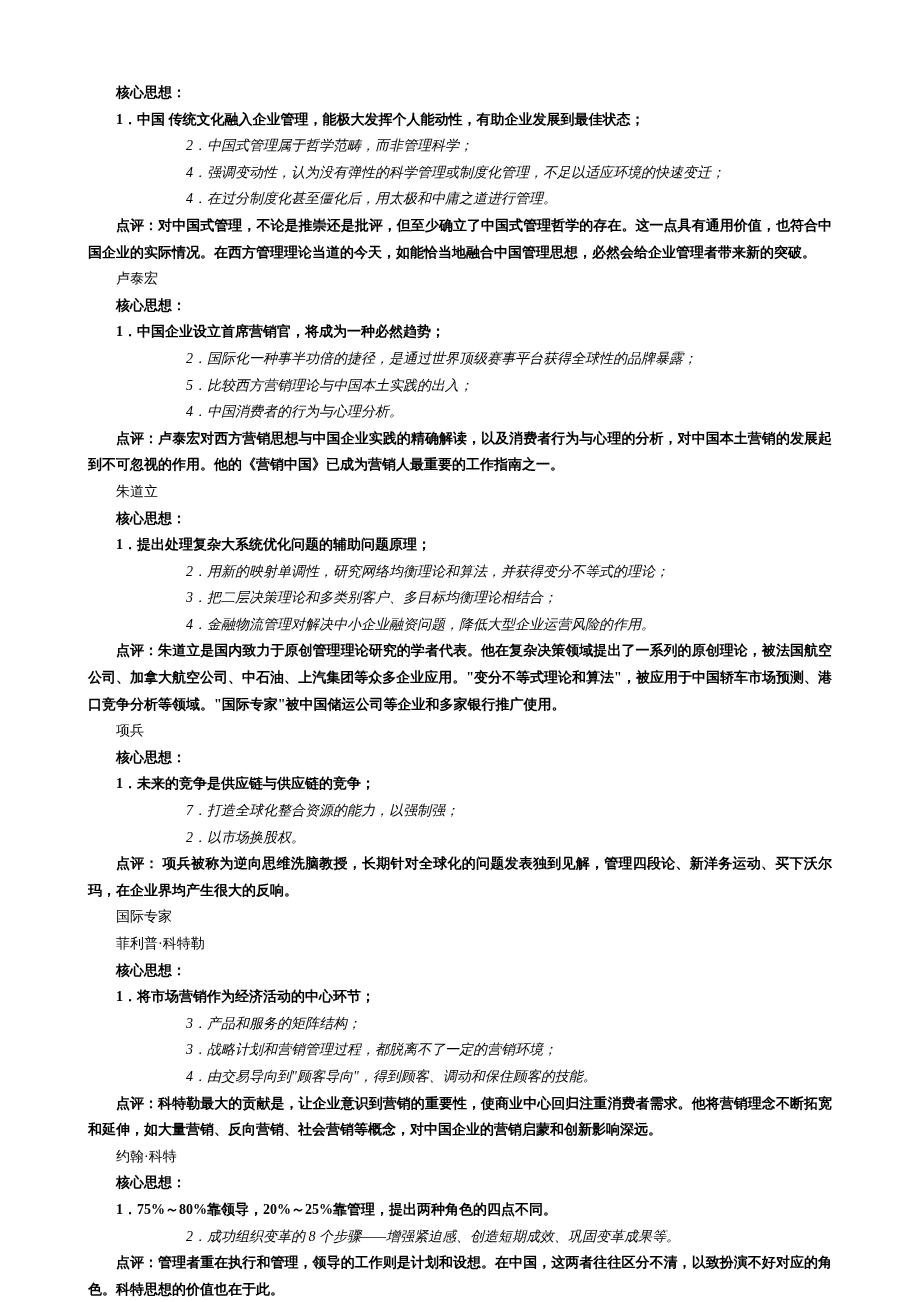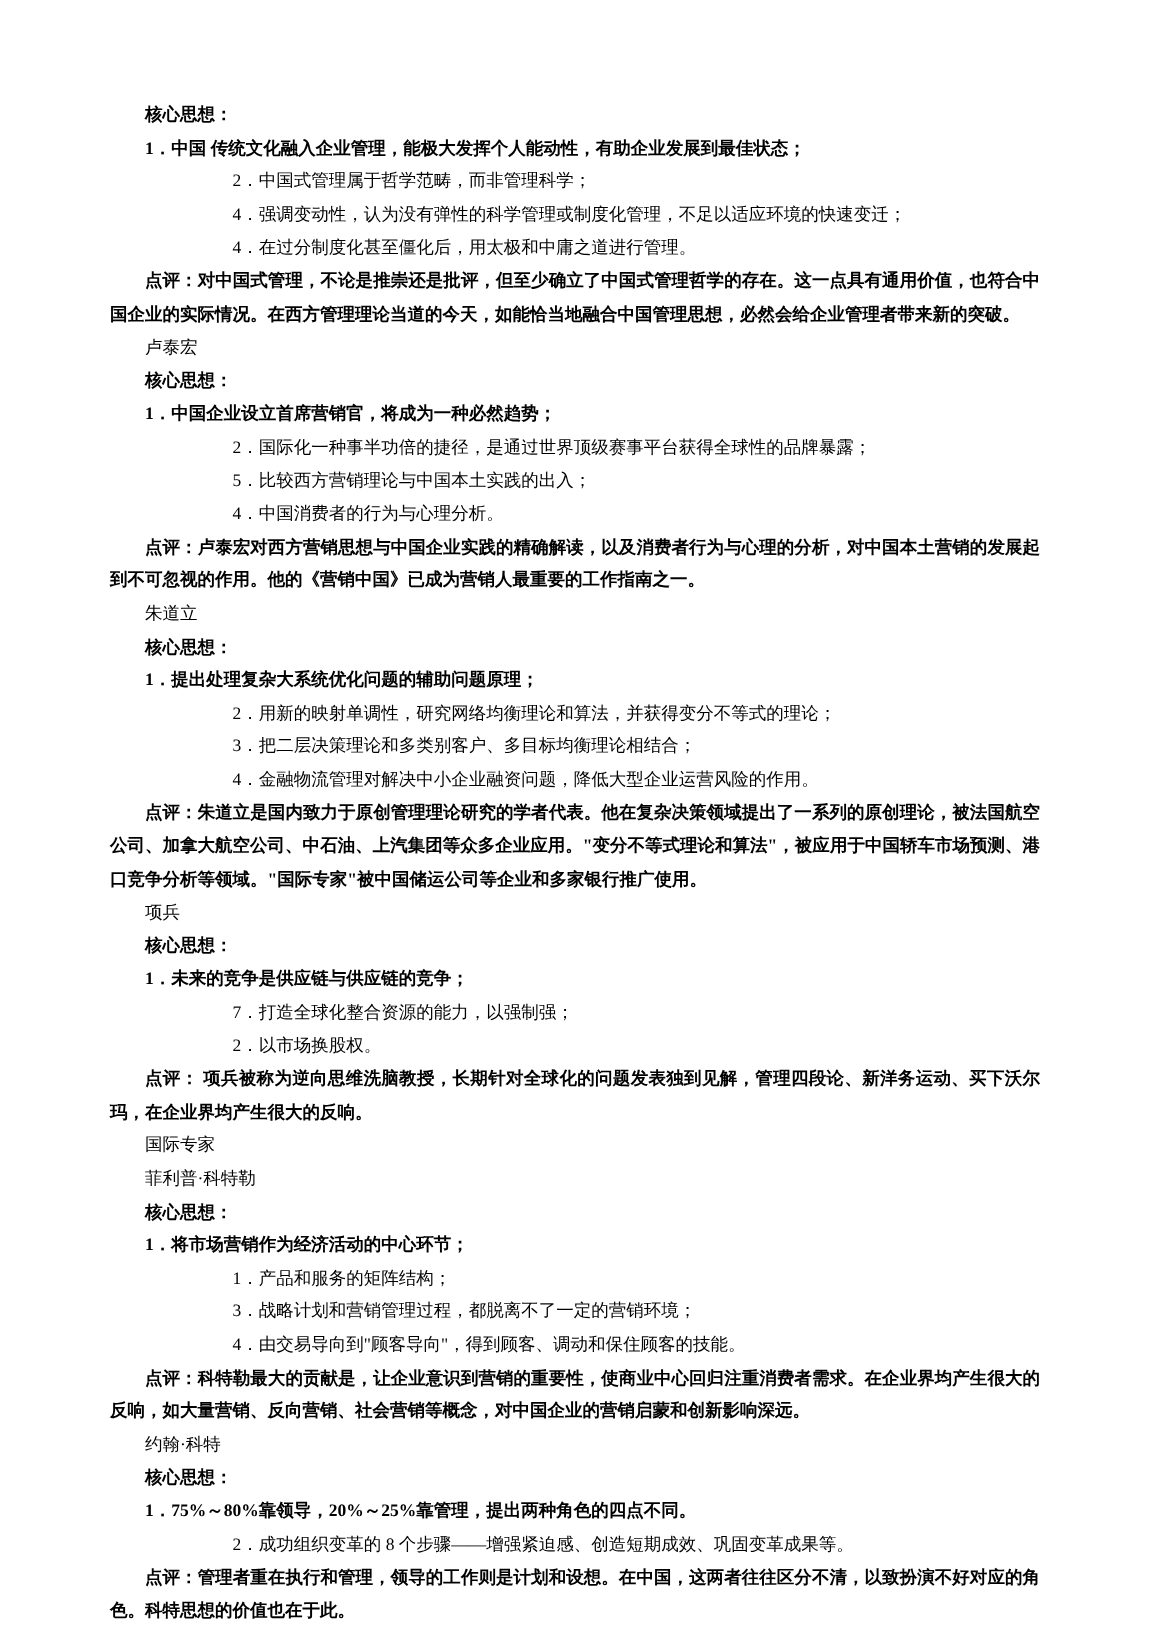--- a/index.html
+++ b/index.html
@@ -11,21 +11,21 @@
       margin: 0;
       padding: 80px 88px 40px 88px;
       width: 920px;
       box-sizing: border-box;
     }
     .para {
       text-align: justify;
       margin: 0;
     }
     .indent-1 { text-indent: 2em; font-weight: bold; }
-    .indent-2 { text-indent: 7em; }
+    .indent-2 { text-indent: 7em; font-style: italic; }
     .bold { font-weight: normal; }
   </style>
 </head>
 <body>
 
 <p class="para indent-1">核心思想：</p>
 <p class="para indent-1">1．中国 传统文化融入企业管理，能极大发挥个人能动性，有助企业发展到最佳状态；</p>
 <p class="para indent-2">2．中国式管理属于哲学范畴，而非管理科学；</p>
 <p class="para indent-2">4．强调变动性，认为没有弹性的科学管理或制度化管理，不足以适应环境的快速变迁；</p>
 <p class="para indent-2">4．在过分制度化甚至僵化后，用太极和中庸之道进行管理。</p>
@@ -52,22 +52,22 @@
 <p class="para indent-1">1．未来的竞争是供应链与供应链的竞争；</p>
 <p class="para indent-2">7．打造全球化整合资源的能力，以强制强；</p>
 <p class="para indent-2">2．以市场换股权。</p>
 <p class="para indent-1">点评： 项兵被称为逆向思维洗脑教授，长期针对全球化的问题发表独到见解，管理四段论、新洋务运动、买下沃尔玛，在企业界均产生很大的反响。</p>
 
 <p class="para indent-1 bold">国际专家</p>
 
 <p class="para indent-1 bold">菲利普·科特勒</p>
 <p class="para indent-1">核心思想：</p>
 <p class="para indent-1">1．将市场营销作为经济活动的中心环节；</p>
-<p class="para indent-2">1．产品和服务的矩阵结构；</p>
+<p class="para indent-2">3．产品和服务的矩阵结构；</p>
 <p class="para indent-2">3．战略计划和营销管理过程，都脱离不了一定的营销环境；</p>
 <p class="para indent-2">4．由交易导向到"顾客导向"，得到顾客、调动和保住顾客的技能。</p>
-<p class="para indent-1">点评：科特勒最大的贡献是，让企业意识到营销的重要性，使商业中心回归注重消费者需求。在企业界均产生很大的反响，如大量营销、反向营销、社会营销等概念，对中国企业的营销启蒙和创新影响深远。</p>
+<p class="para indent-1">点评：科特勒最大的贡献是，让企业意识到营销的重要性，使商业中心回归注重消费者需求。他将营销理念不断拓宽和延伸，如大量营销、反向营销、社会营销等概念，对中国企业的营销启蒙和创新影响深远。</p>
 
 <p class="para indent-1 bold">约翰·科特</p>
 <p class="para indent-1">核心思想：</p>
 <p class="para indent-1">1．75%～80%靠领导，20%～25%靠管理，提出两种角色的四点不同。</p>
 <p class="para indent-2">2．成功组织变革的 8 个步骤——增强紧迫感、创造短期成效、巩固变革成果等。</p>
 <p class="para indent-1">点评：管理者重在执行和管理，领导的工作则是计划和设想。在中国，这两者往往区分不清，以致扮演不好对应的角色。科特思想的价值也在于此。</p>
 
 </body></html>

